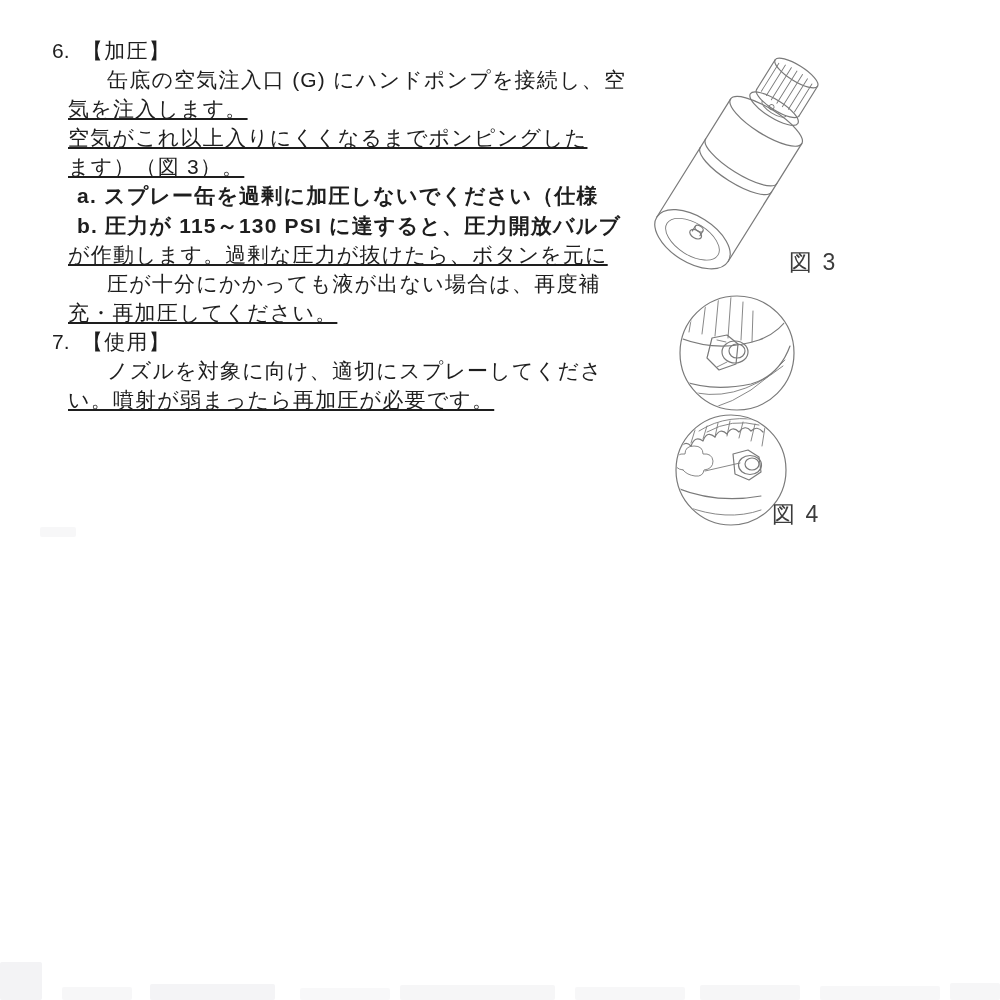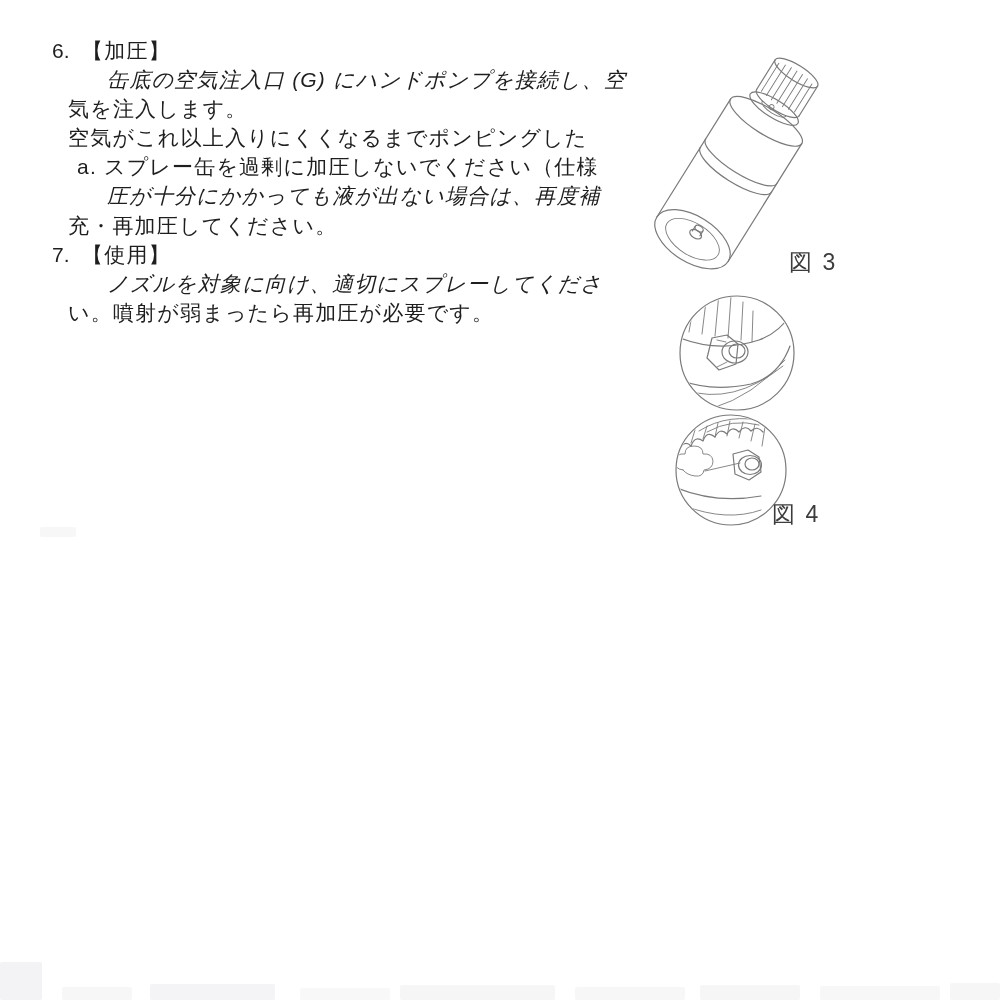--- a/index.html
+++ b/index.html
@@ -25,23 +25,23 @@
     left:52px; top:36px;
     width:600px;
     font-size:21px;
     line-height:29.1px;
     letter-spacing:1.2px;
     color:var(--ink);
   }
   .line{white-space:nowrap;height:29.1px;}
   .line.sec{display:flex;}
   .secnum{display:inline-block;width:30px;flex:0 0 30px;letter-spacing:0;}
-  .line.first{padding-left:55px;font-style:italic;}
-  .line.cont{padding-left:16px;}
-  .line.item{padding-left:25px;}
+  .line.first{padding-left:55px;}
+  .line.cont{padding-left:16px;text-decoration:underline;}
+  .line.item{padding-left:25px;font-weight:bold;}
 
   
   .figure{position:absolute;}
   #fig3-wrap{left:640px;top:40px;width:200px;height:235px;}
   #fig4-wrap{left:655px;top:290px;width:180px;height:245px;}
   .fig-label{
     position:absolute;
     font-size:23px;
     letter-spacing:2px;
     color:var(--figlabel);
@@ -70,21 +70,24 @@
 <div class="page">
 
   <div class="text-block">
     <div class="line sec">
       <span class="secnum">6.</span>
       <span class="sechead">【加圧】</span>
     </div>
     <div class="line first">缶底の空気注入口 (G) にハンドポンプを接続し、空</div>
     <div class="line cont">気を注入します。</div>
     <div class="line cont">空気がこれ以上入りにくくなるまでポンピングした</div>
+    <div class="line cont">ます）（図 3）。</div>
     <div class="line item">a. スプレー缶を過剰に加圧しないでください（仕様</div>
+    <div class="line item">b. 圧力が 115～130 PSI に達すると、圧力開放バルブ</div>
+    <div class="line cont">が作動します。過剰な圧力が抜けたら、ボタンを元に</div>
     <div class="line first">圧が十分にかかっても液が出ない場合は、再度補</div>
     <div class="line cont">充・再加圧してください。</div>
     <div class="line sec">
       <span class="secnum">7.</span>
       <span class="sechead">【使用】</span>
     </div>
     <div class="line first">ノズルを対象に向け、適切にスプレーしてくださ</div>
     <div class="line cont">い。噴射が弱まったら再加圧が必要です。</div>
   </div>
 

